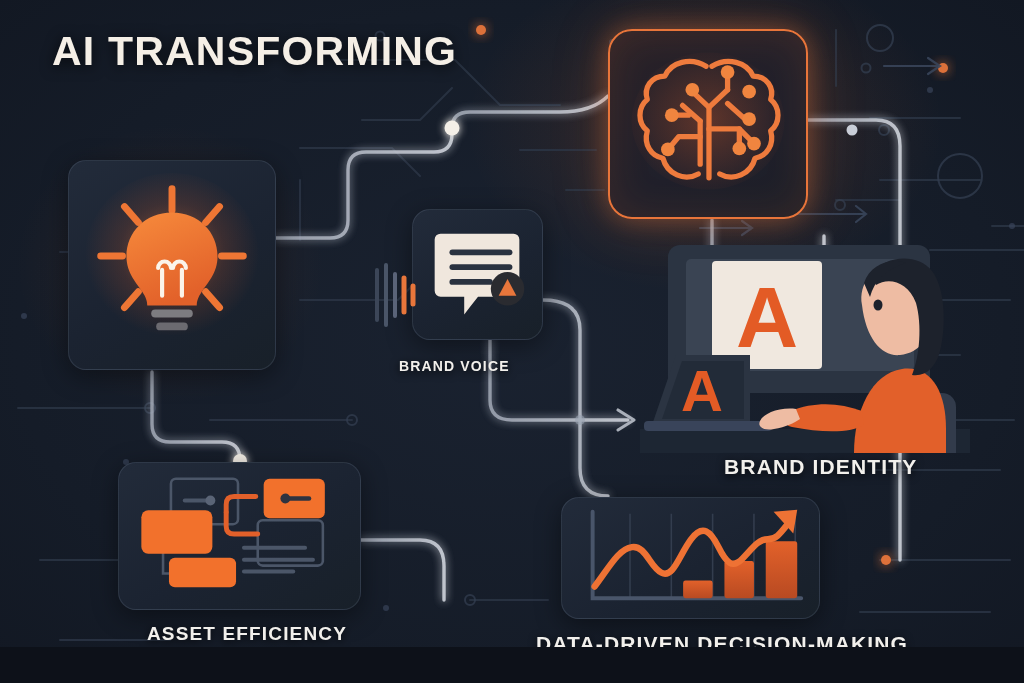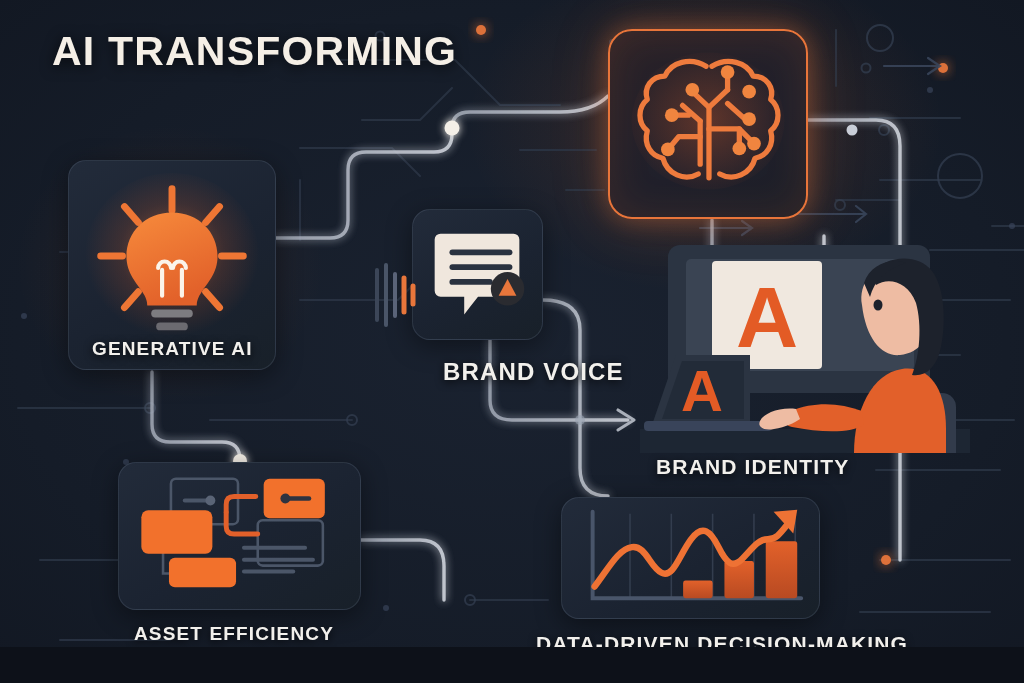--- a/index.html
+++ b/index.html
@@ -35,37 +35,37 @@
     letter-spacing:1.15px;text-transform:uppercase;white-space:nowrap;
     text-shadow:0 2px 9px rgba(0,0,0,0.85);
   }
 
   
   #card-genai{left:68px;top:160px;width:208px;height:210px;}
   #lbl-genai{left:92px;top:338px;font-size:19px;}
 
   
   #card-voice{left:412px;top:209px;width:131px;height:131px;}
-  #lbl-voice{left:399px;top:358px;font-size:24px;margin-left:44px;}
+  #lbl-voice{left:399px;top:358px;font-size:14px;}
 
   
   #card-brain{
     left:608px;top:29px;width:200px;height:190px;border-radius:24px;
     background:linear-gradient(150deg,#2a2228 0%,#20202b 60%,#1c1f28 100%);
     border:2px solid #E8753A;
     box-shadow:0 0 26px rgba(232,117,58,0.40),0 0 60px rgba(232,117,58,0.18),inset 0 0 40px rgba(226,108,46,0.14);
   }
 
   
   #scene-identity{left:640px;top:243px;width:330px;height:210px;border-radius:0;}
-  #lbl-identity{left:656px;top:455px;font-size:21px;}
+  #lbl-identity{left:724px;top:455px;font-size:21px;}
 
   
   #card-assets{left:118px;top:462px;width:243px;height:148px;}
-  #lbl-assets{left:134px;top:623px;font-size:19px;}
+  #lbl-assets{left:147px;top:623px;font-size:19px;}
 
   
   #card-data{left:561px;top:497px;width:259px;height:122px;}
   #lbl-data{left:494px;top:632px;font-size:21px;margin-left:42px;}
 
   .fill{position:absolute;inset:0;width:100%;height:100%;}
 </style>
 </head>
 <body>
 
@@ -224,21 +224,20 @@
       <g stroke="#FBF4EA" stroke-width="4.2" fill="none" stroke-linecap="round">
         <path d="M90 108 a6.5 6.5 0 1 1 13 0"></path>
         <path d="M105 108 a6.5 6.5 0 1 1 13 0"></path>
         <path d="M94 110 L94 136"></path>
         <path d="M114 110 L114 136"></path>
       </g>
       <rect x="83" y="150" width="42" height="8" rx="4" fill="#7d7c80"></rect>
       <rect x="88" y="163" width="32" height="8" rx="4" fill="#6b6a70"></rect>
     </svg>
   </div>
-  <div class="node-label" id="lbl-genai">Generative AI</div>
 
   <div class="card panel" id="card-voice">
     <svg class="fill" viewBox="0 0 131 131">
       <path d="M28 24 h74 a6 6 0 0 1 6 6 v52 a6 6 0 0 1 -6 6 h-36 l-14 18 v-18 h-24 a6 6 0 0 1 -6 -6 v-52 a6 6 0 0 1 6 -6 z" fill="#F0E7DD"></path>
       <g stroke="#2a3240" stroke-width="6" stroke-linecap="round">
         <path d="M40 43 h58"></path>
         <path d="M40 58 h58"></path>
         <path d="M40 73 h38"></path>
       </g>
       <circle cx="96" cy="80" r="17" fill="#2a2b30"></circle>

